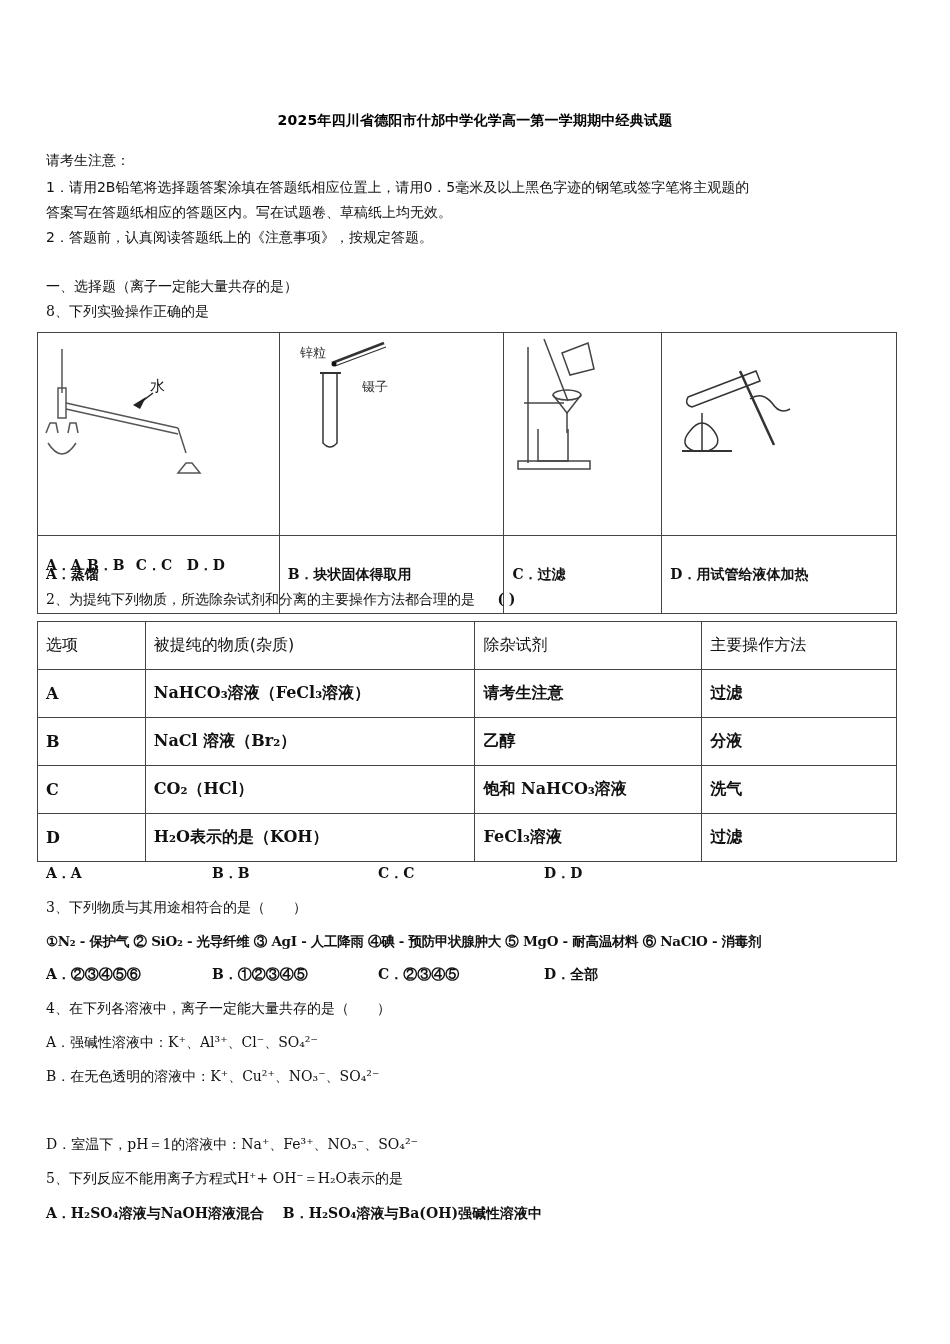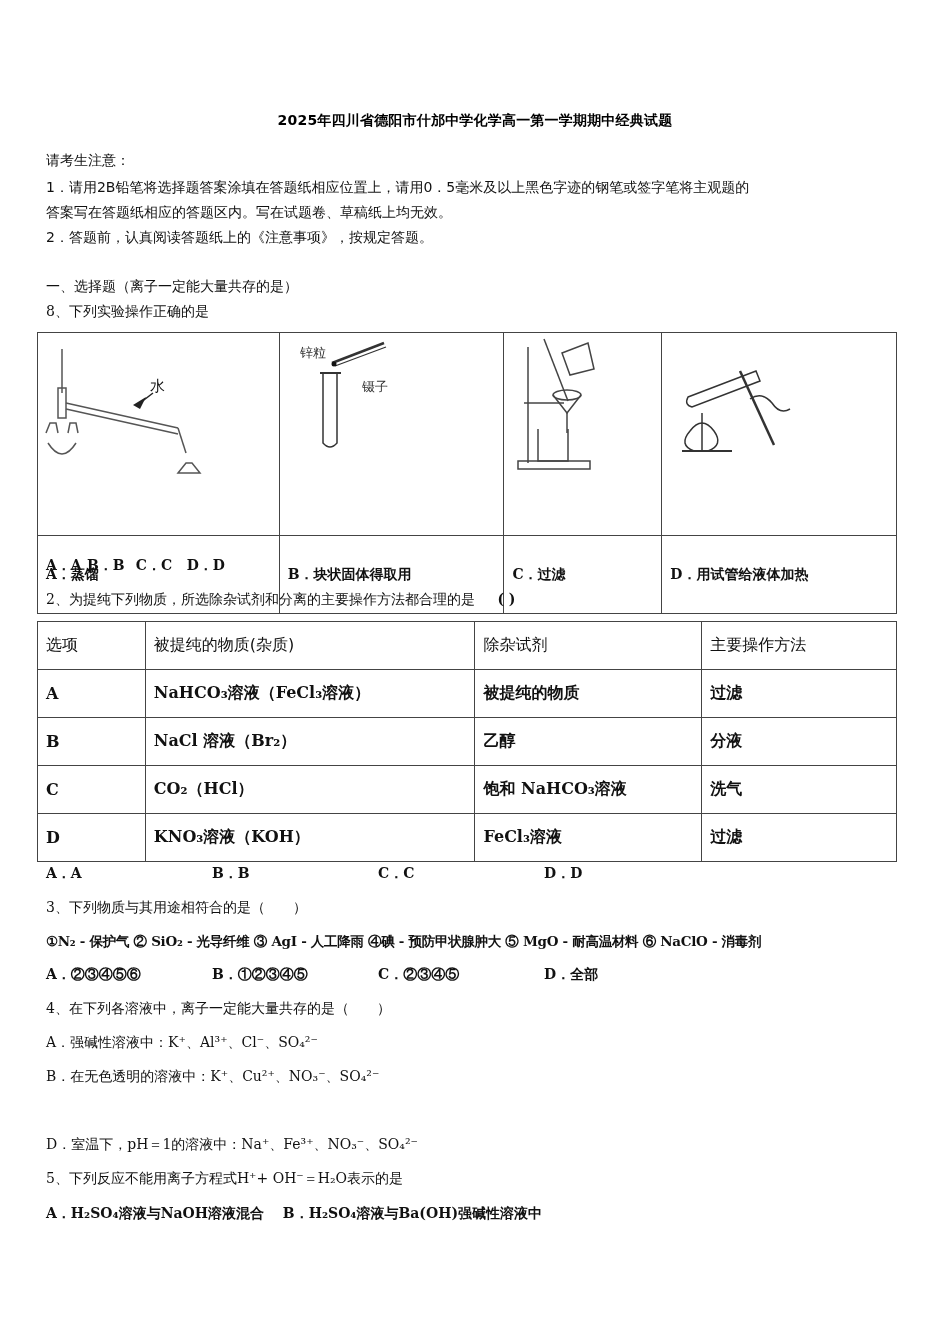--- a/index.html
+++ b/index.html
@@ -134,38 +134,38 @@
     <tbody>
         <tr>
       <td class="sans">选项</td>
       <td class="sans">被提纯的物质(杂质)</td>
       <td class="sans">除杂试剂</td>
       <td class="sans">主要操作方法</td>
     </tr>
     <tr>
       <td class="bold">A</td>
       <td class="bold">NaHCO₃溶液（FeCl₃溶液）</td>
-      <td class="bold">被提纯的物质</td>
+      <td class="bold">请考生注意</td>
       <td class="bold">过滤</td>
     </tr>
     <tr>
       <td class="bold">B</td>
       <td class="bold">NaCl 溶液（Br₂）</td>
       <td class="bold">乙醇</td>
       <td class="bold">分液</td>
     </tr>
     <tr>
       <td class="bold">C</td>
       <td class="bold">CO₂（HCl）</td>
       <td class="bold">饱和 NaHCO₃溶液</td>
       <td class="bold">洗气</td>
     </tr>
     <tr>
       <td class="bold">D</td>
-      <td class="bold">KNO₃溶液（KOH）</td>
+      <td class="bold">H₂O表示的是（KOH）</td>
       <td class="bold">FeCl₃溶液</td>
       <td class="bold">过滤</td>
     </tr>
   </tbody>
     </table>
 
   <div class="line bold ans-row" style="top:864px;">
     <span style="width:166px">A．A</span><span style="width:166px">B．B</span><span style="width:166px">C．C</span><span>D．D</span>
   </div>
 

